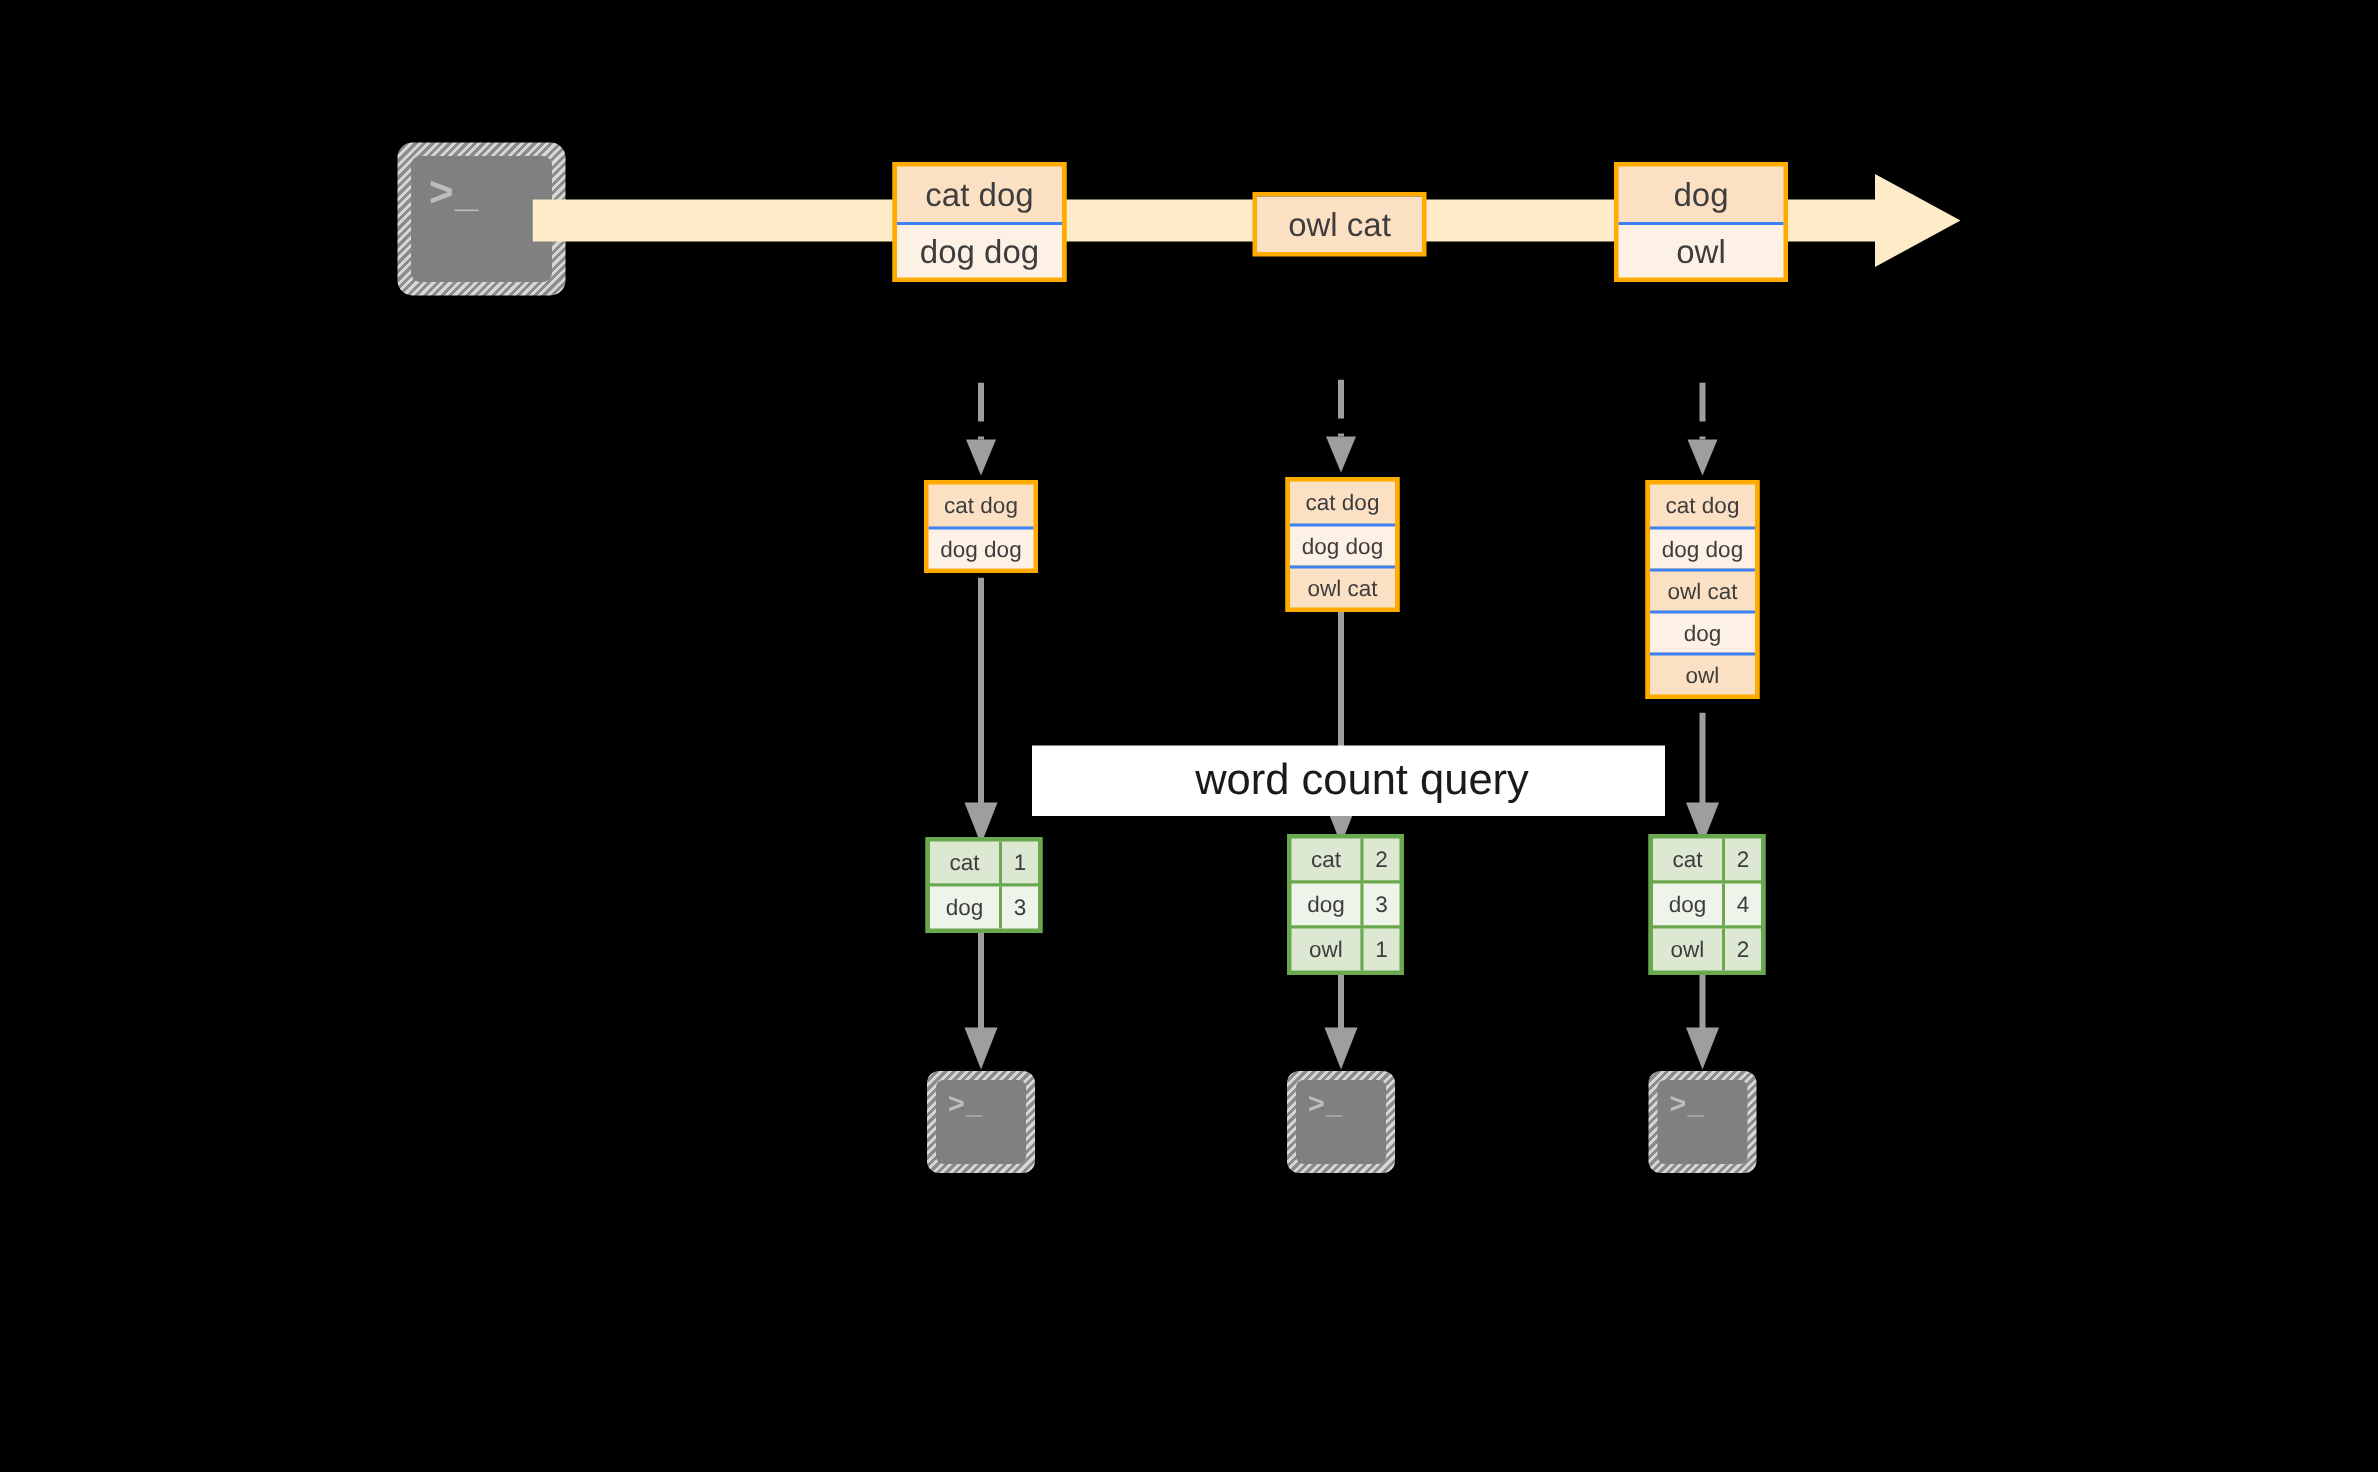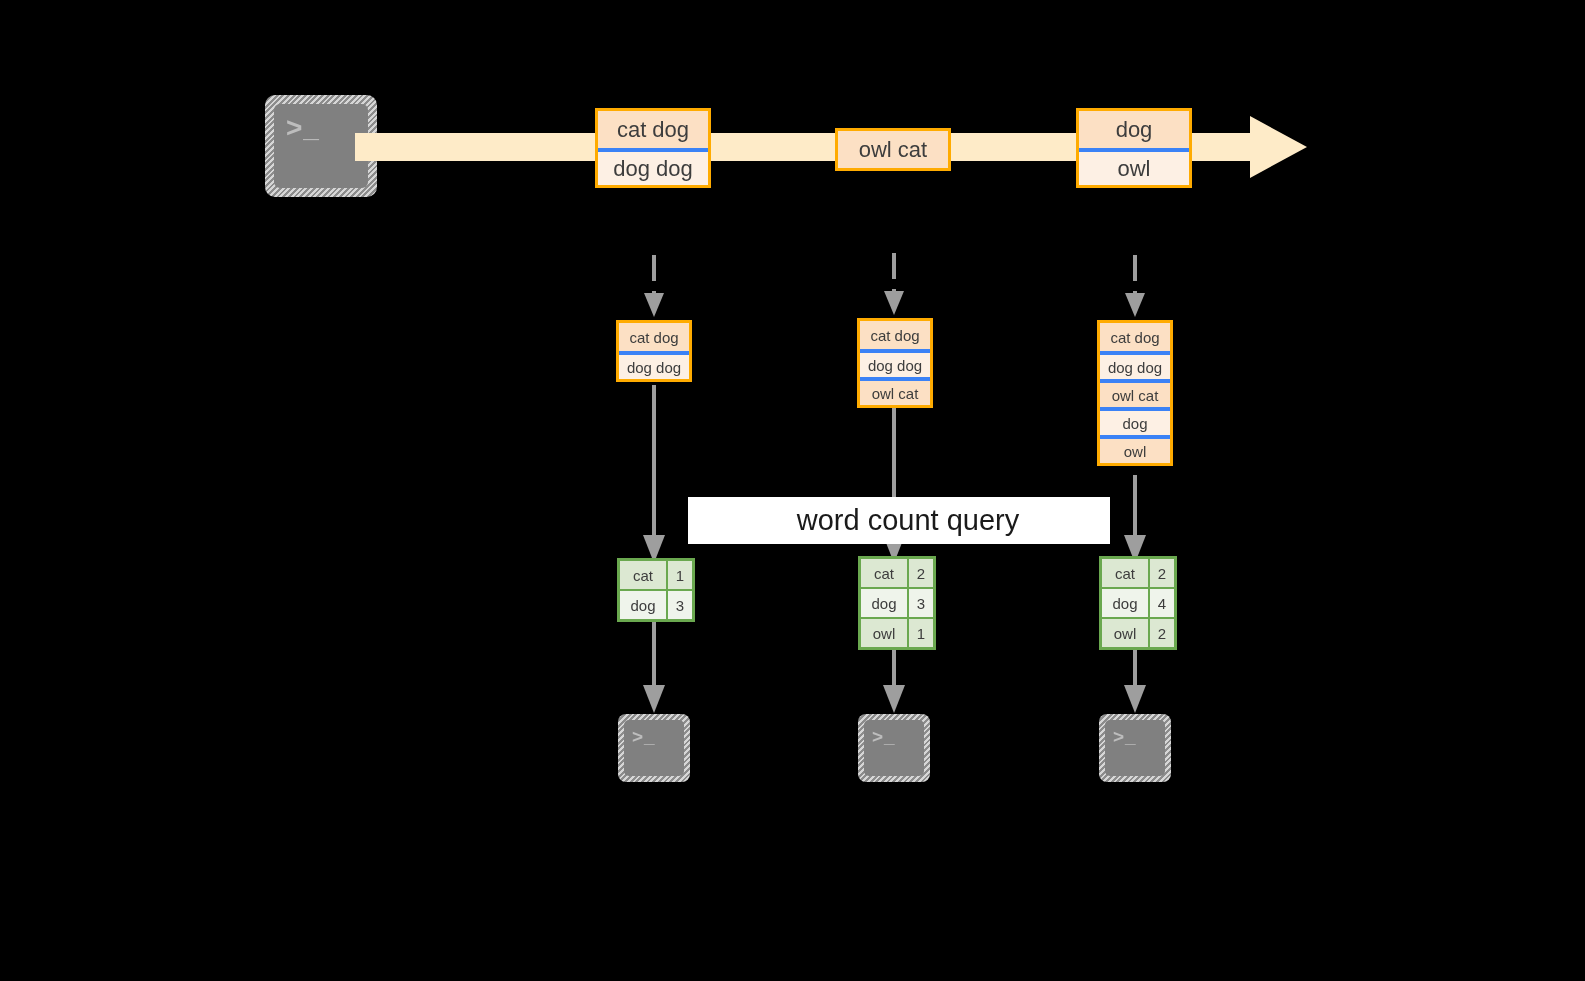--- a/index.html
+++ b/index.html
@@ -67,21 +67,21 @@
     z-index: 5;
   }
   .rec-stack .row {
     box-sizing: border-box;
     display: flex;
     align-items: center;
     justify-content: center;
     color: #3d3d3d;
     white-space: nowrap;
   }
-  .rec-stack .row + .row { border-top: 4px solid #3b82f6; }
+  .rec-stack .row + .row { border-top: 2px solid #3b82f6; }
   .row.dark  { background: #FCE0C4; }
   .row.light { background: #FDF0E4; }
 
   .rec-stack.top   .row { height: 37px; font-size: 22px; }
   .rec-stack.col   .row { height: 28px; font-size: 15px; }
 
   
   .kv-table {
     position: absolute;
     box-sizing: border-box;

